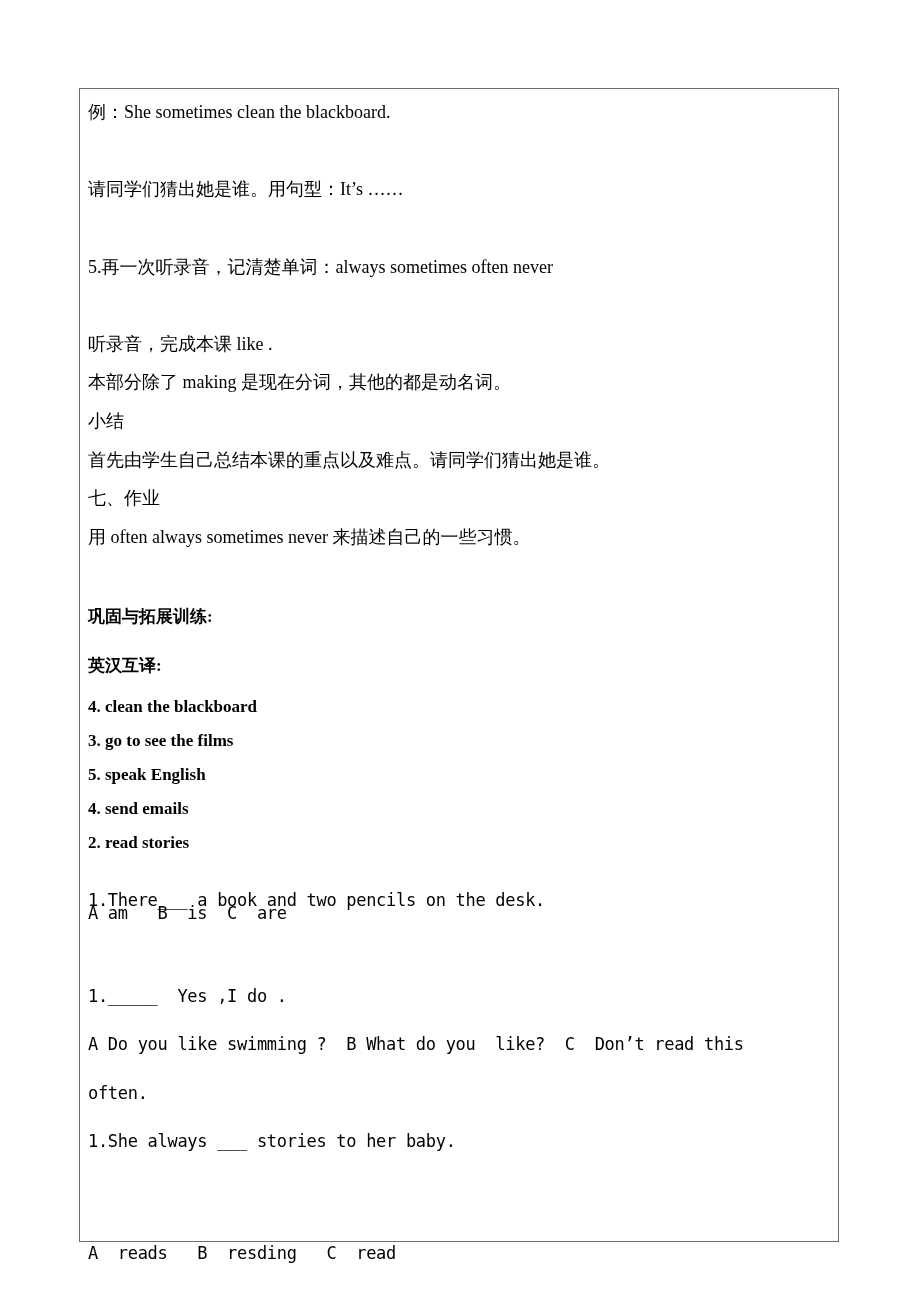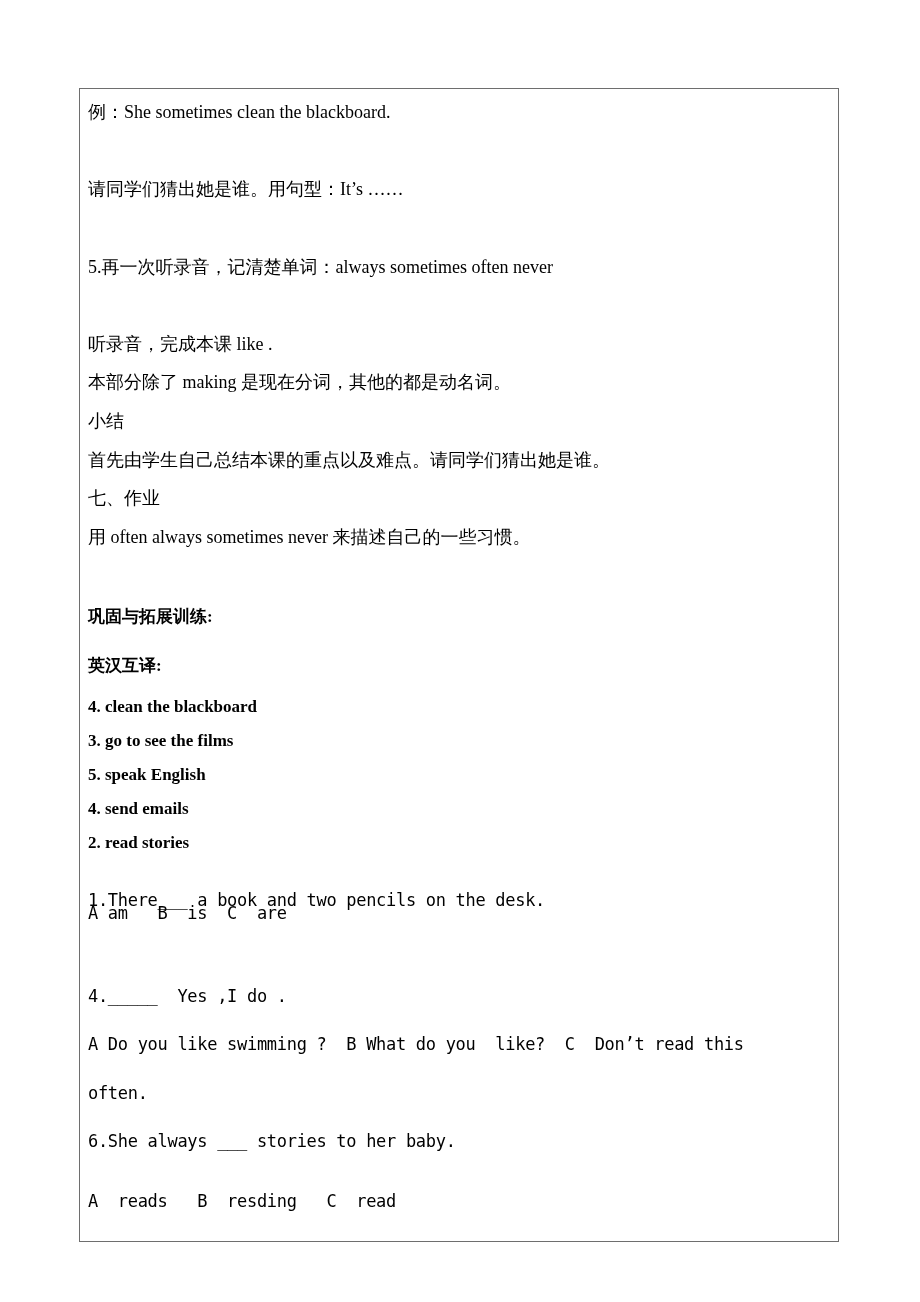--- a/index.html
+++ b/index.html
@@ -32,17 +32,17 @@
 <div class="ln bold" style="top:655px">英汉互译:</div>
 
 <div class="ln bold" style="top:696px">4. clean the blackboard</div>
 <div class="ln bold" style="top:730px">3. go to see the films</div>
 <div class="ln bold" style="top:764px">5. speak English</div>
 <div class="ln bold" style="top:798px">4. send emails</div>
 <div class="ln bold" style="top:832px">2. read stories</div>
 
 <div class="ln narrow" style="top:871px">1.There___ a book and two pencils on the desk.</div>
 <div class="ln narrow" style="top:884px">A am   B  is  C  are</div>
-<div class="ln narrow" style="top:967px">4._____  Yes ,I do .</div>
+<div class="ln narrow" style="top:967px">1._____  Yes ,I do .</div>
 <div class="ln narrow" style="top:1015px">A Do you like swimming ?  B What do you  like?  C  Don’t read this</div>
 <div class="ln narrow" style="top:1064px">often.</div>
-<div class="ln narrow" style="top:1112px">6.She always ___ stories to her baby.</div>
-<div class="ln narrow" style="top:1172px">A  reads   B  resding   C  read</div>
+<div class="ln narrow" style="top:1112px">1.She always ___ stories to her baby.</div>
+<div class="ln narrow" style="top:1224px">A  reads   B  resding   C  read</div>
 
 </body></html>

